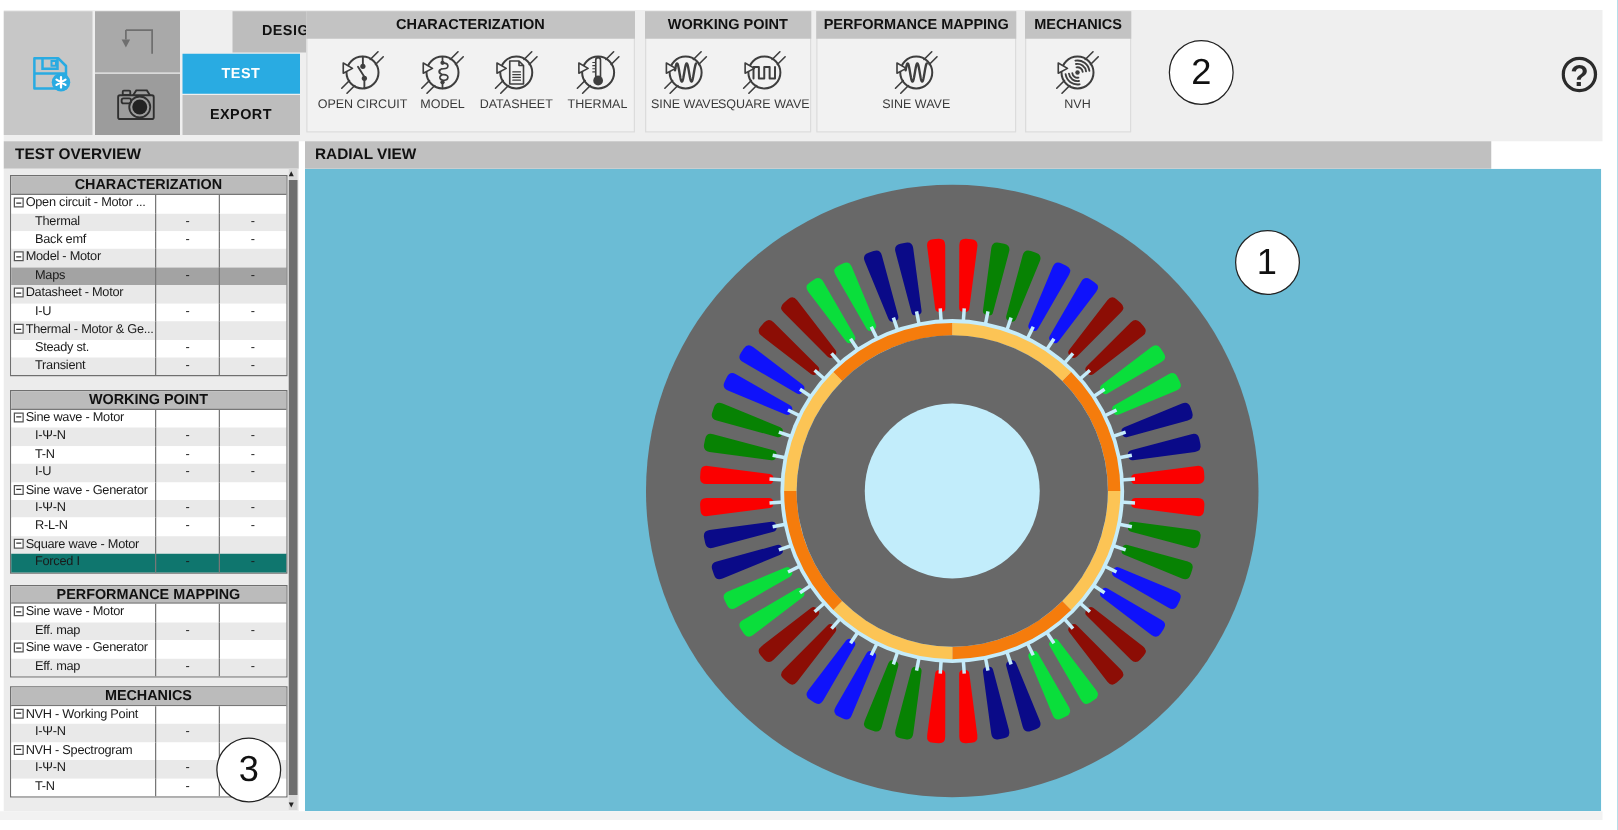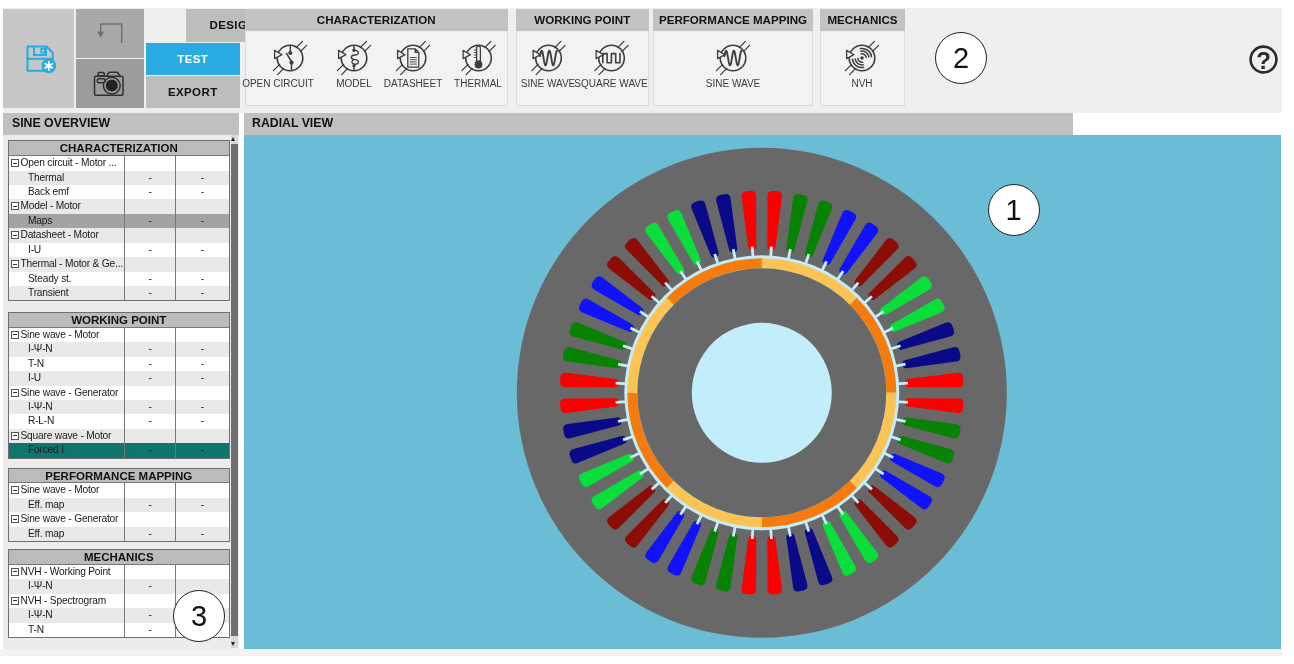--- a/index.html
+++ b/index.html
@@ -71,21 +71,21 @@
     <g transform="translate(233.5,27)" stroke="#3e3e3e" stroke-width="1.5" fill="none" stroke-linecap="round">
       <circle r="12.8" stroke-width="1.6"></circle>
       <path d="M6.2,-10.4 L12.4,-16.6 M10.4,-6.4 L16.6,-12.6" stroke-width="1.3"></path>
       <path d="M-6.2,10.4 L-12.4,16.6 M-10.4,6.4 L-16.6,12.6" stroke-width="1.3"></path>
       <path d="M-15.4,-7.6 L-15.4,0.6 L-8,-3.3 Z" fill="#f2f2f2" stroke-width="1.3" stroke-linejoin="round"></path>
       <path d="M-1.9,-10 a1.9,1.9 0 0 1 3.8,0 L1.9,3.2 L-1.9,3.2 Z" stroke-width="1.3"></path>
       <circle cx="0" cy="6.5" r="3.9" fill="#3e3e3e" stroke="none"></circle>
       <path d="M-4.3,-8 L-2.6,-8 M-4.3,-5.5 L-2.6,-5.5 M-4.3,-3 L-2.6,-3 M-4.3,-0.5 L-2.6,-0.5" stroke-width="0.9"></path>
     </g>
   </svg>
-<div class="cap" style="left:226px;">OPEN CIRCUIT</div>
+<div class="cap" style="left:238px;">OPEN CIRCUIT</div>
 <div class="cap" style="left:302px;">MODEL</div>
 <div class="cap" style="left:361px;">DATASHEET</div>
 <div class="cap" style="left:426px;">THERMAL</div>
 <div class="grp" style="left:515.5px;width:133.5px;">
     <div class="grph">WORKING POINT</div>
   </div>
 <svg class="gsvg" style="left:515.5px;" width="133.5" height="66" viewBox="0 0 133.5 66">
     <g transform="translate(32.5,27)" stroke="#3e3e3e" stroke-width="1.5" fill="none" stroke-linecap="round">
       <circle r="12.8" stroke-width="1.6"></circle>
       <path d="M6.2,-10.4 L12.4,-16.6 M10.4,-6.4 L16.6,-12.6" stroke-width="1.3"></path>
@@ -147,22 +147,22 @@
   <path d="M97.3,31.5 L104.1,31.5 L100.7,38 Z" fill="#6f6f6f"></path>
   <g stroke="#2f2f2f" stroke-width="1.5" fill="none">
     <path d="M106.5,76.2 L109,72.3 L117.5,72.3 L120,76.2"></path>
     <rect x="94.5" y="76.2" width="28.5" height="19" rx="1.5"></rect>
     <rect x="97.3" y="78.7" width="7.5" height="4" rx="1.5"></rect>
     <rect x="98.2" y="72.5" width="6" height="3.5" rx="0.8"></rect>
     <circle cx="111.8" cy="85.6" r="8.4"></circle>
   </g>
   <circle cx="111.8" cy="85.6" r="6" fill="#222"></circle>
 </svg>
-<div class="abs bar" style="left:3px;width:236px;padding-left:9px;">SINE OVERVIEW</div>
-<div class="abs bar" style="left:243.5px;width:829px;padding-left:8.5px;">RADIAL VIEW</div>
+<div class="abs bar" style="left:3px;width:236px;padding-left:9px;">TEST OVERVIEW</div>
+<div class="abs bar" style="left:243.5px;width:949px;padding-left:8.5px;">RADIAL VIEW</div>
 <div class="abs" id="panel">
 <div class="tbl" style="top:5.8px;">
       <div class="th">CHARACTERIZATION</div>
       <div class="tr" style="background:#ffffff;">
         <div class="c1" style="padding-left:2px;"><span class="eb"><span class="ebm"></span></span>Open circuit - Motor ...</div>
         <div class="c2"></div>
         <div class="c3"></div>
       </div>
       <div class="tr" style="background:#e9e9e9;">
         <div class="c1" style="padding-left:19px;">Thermal</div>

